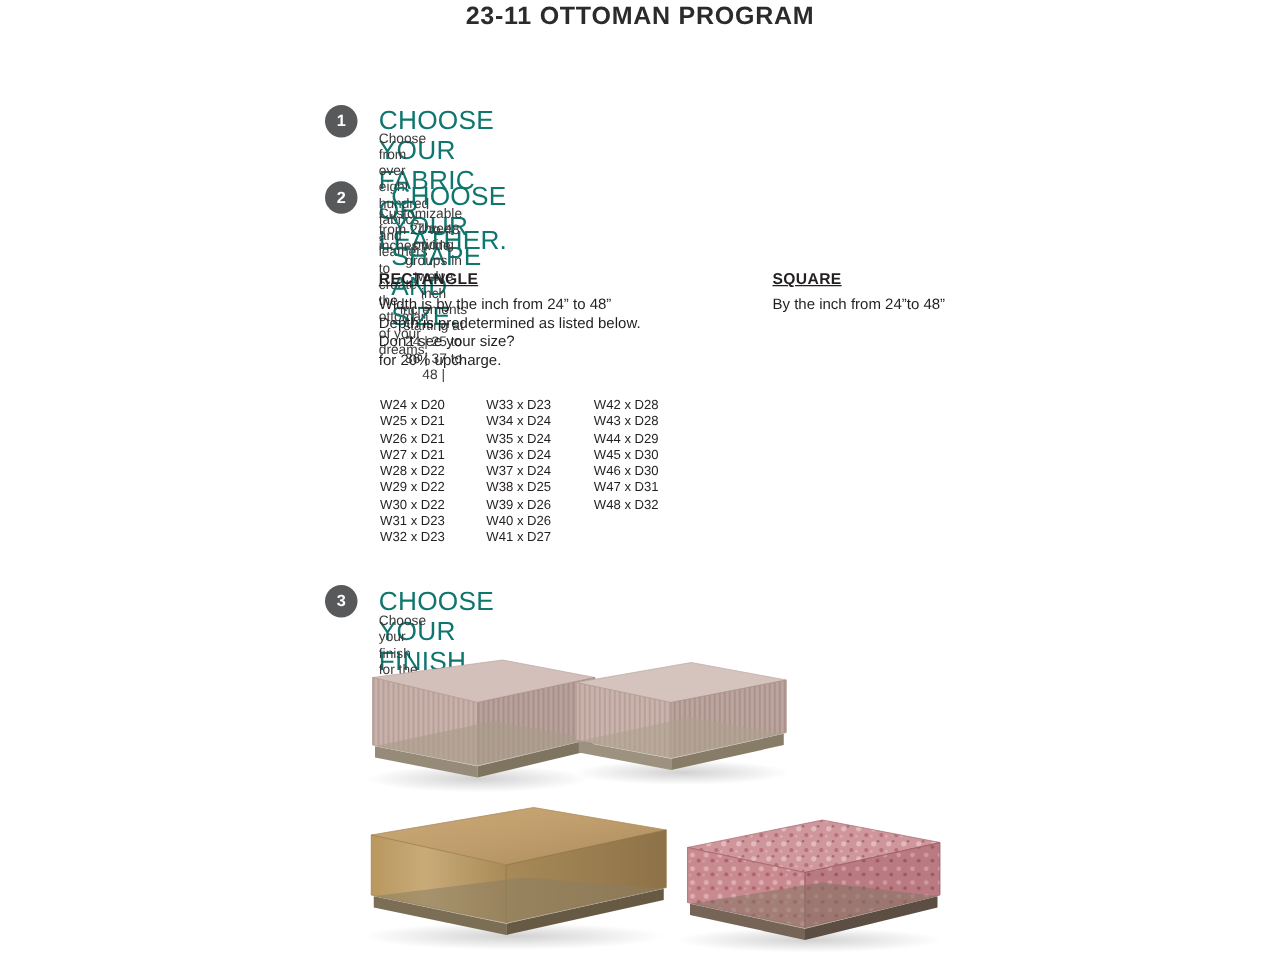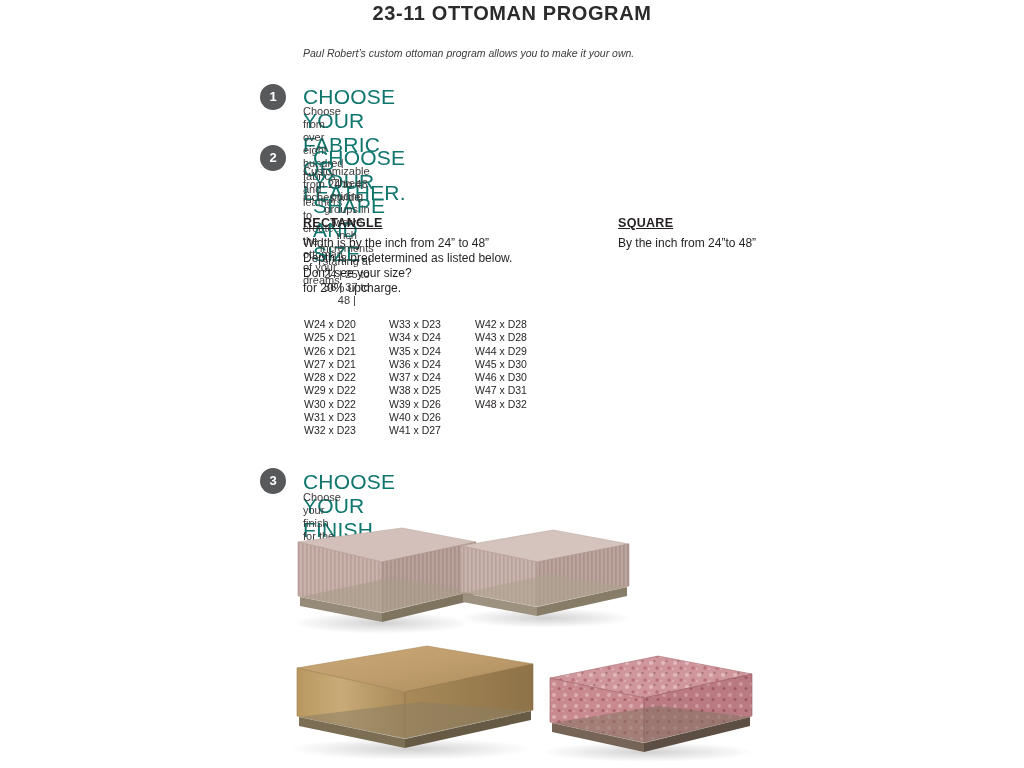--- a/index.html
+++ b/index.html
@@ -97,21 +97,20 @@
     background: radial-gradient(ellipse at center, rgba(0,0,0,0.18) 0%, rgba(0,0,0,0) 70%);
   }
 </style>
 </head>
 <body>
 
 <div class="page">
 
   <div class="title">23-11 OTTOMAN PROGRAM</div>
 
-  <div class="intro">Paul Robert’s custom ottoman program allows you to  make it your own.</div>
 
   <div class="step">
     <div class="step-badge" style="top:84px; left:260px;">1</div>
     <div class="step-title" style="top:85px; left:303px;">CHOOSE YOUR FABRIC OR LEATHER.</div>
     <div class="step-sub" style="top:105px; left:303px;">Choose from over eight hundred fabrics and leathers to create the ottoman of your dreams.</div>
   </div>
 
   <div class="step">
     <div class="step-badge" style="top:145px; left:260px;">2</div>
     <div class="step-title" style="top:146px; left:313px;">CHOOSE YOUR SHAPE AND SIZE.</div>

